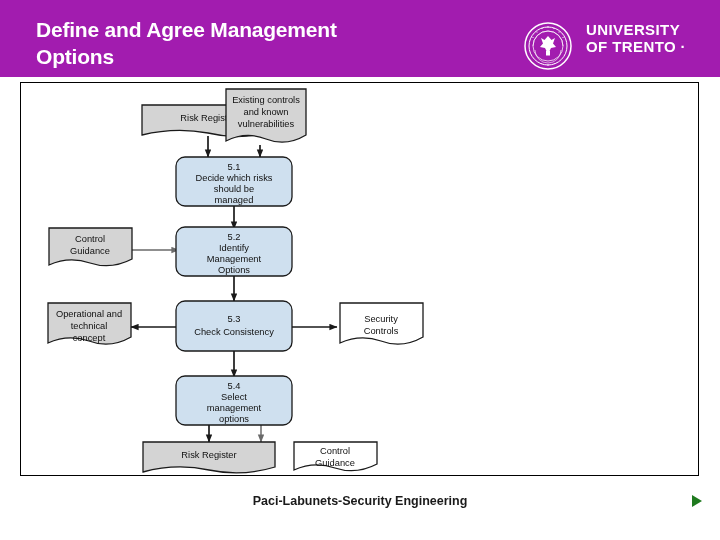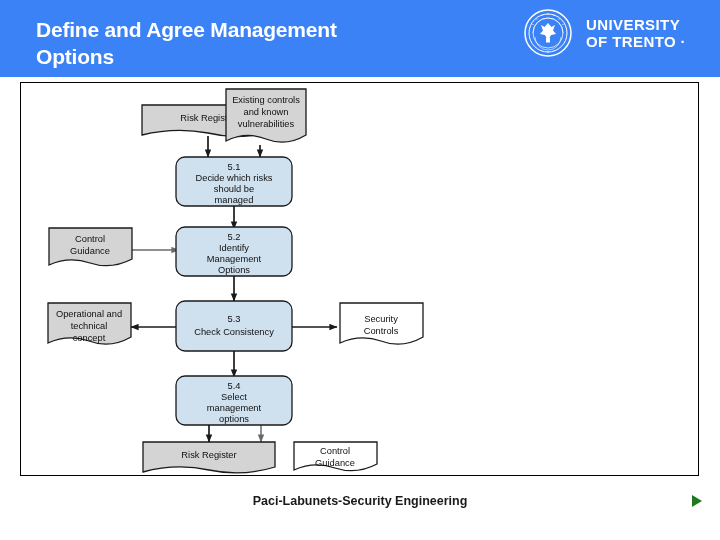--- a/index.html
+++ b/index.html
@@ -13,39 +13,38 @@
     position: relative;
     overflow: hidden;
     font-family: "Liberation Sans", sans-serif;
   }
 
   
   #header-band {
     position: absolute;
     left: 0; top: 0;
     width: 720px; height: 77px;
-    background: #3b82f6;
+    background: #a21caf;
   }
   #slide-title {
     position: absolute;
     left: 36px; top: 16px;
     width: 430px;
     color: #ffffff;
     font-size: 21px;
     font-weight: bold;
     line-height: 27px;
     letter-spacing: -0.2px;
     white-space: pre-line;
   }
   #logo-block {
     position: absolute;
-    right: 34px; top: 5px;
+    right: 34px; top: 21px;
     height: 56px;
     display: flex;
-    align-items: center;
     gap: 13px;
   }
   #logo-seal { width: 50px; height: 50px; display:block; }
   #logo-text {
     color: #ffffff;
     font-size: 15px;
     font-weight: bold;
     line-height: 17px;
     letter-spacing: 0.4px;
     white-space: pre-line;

